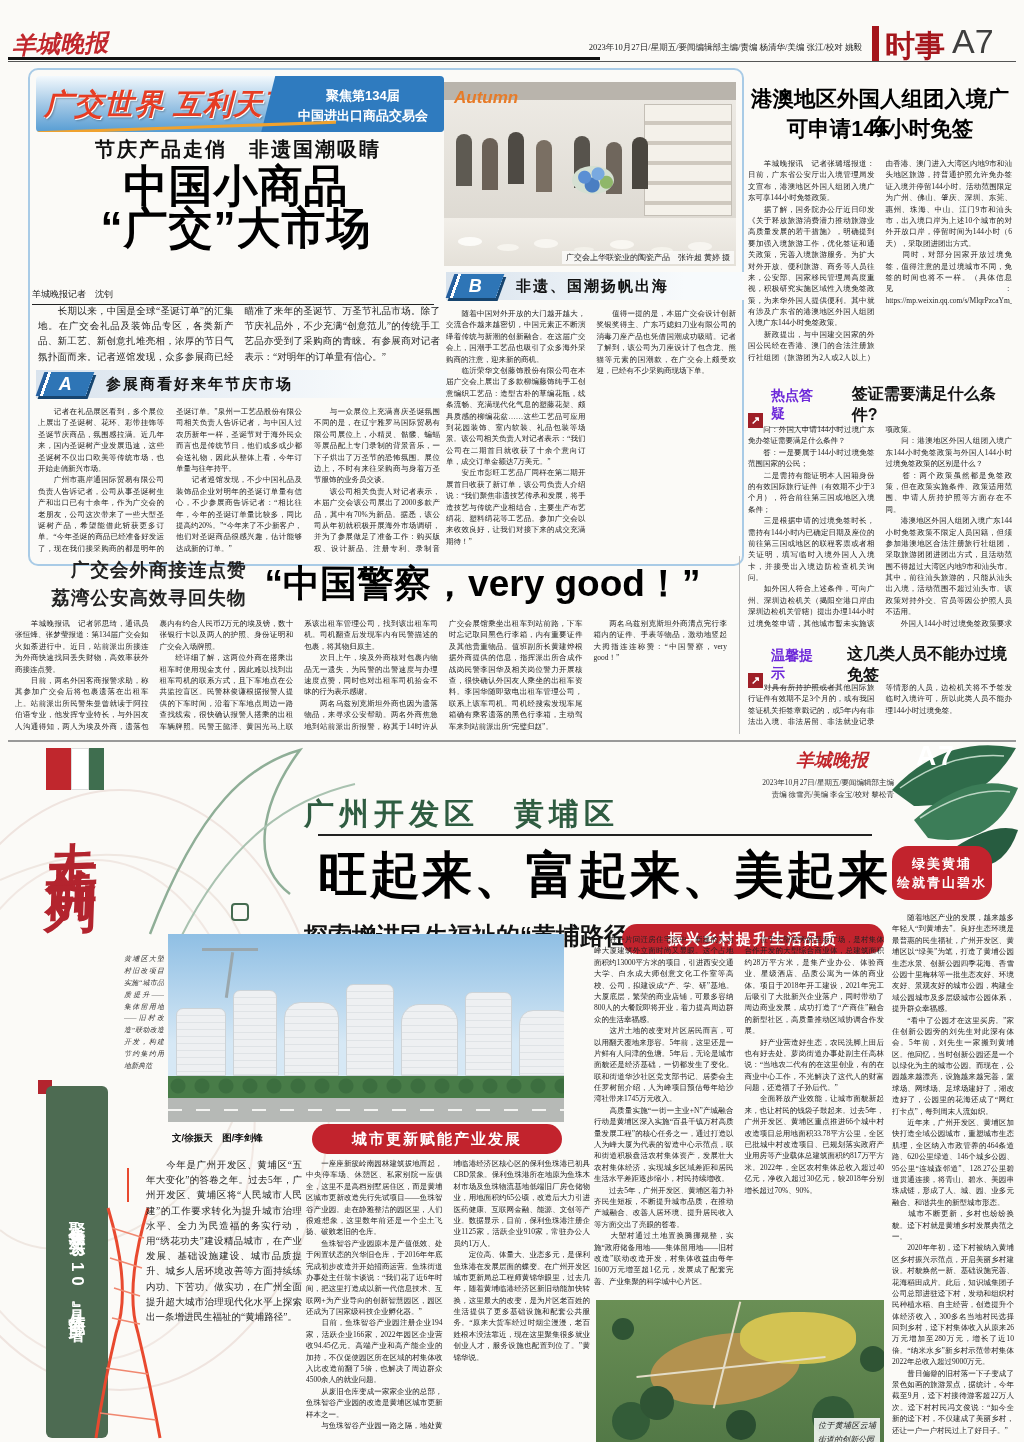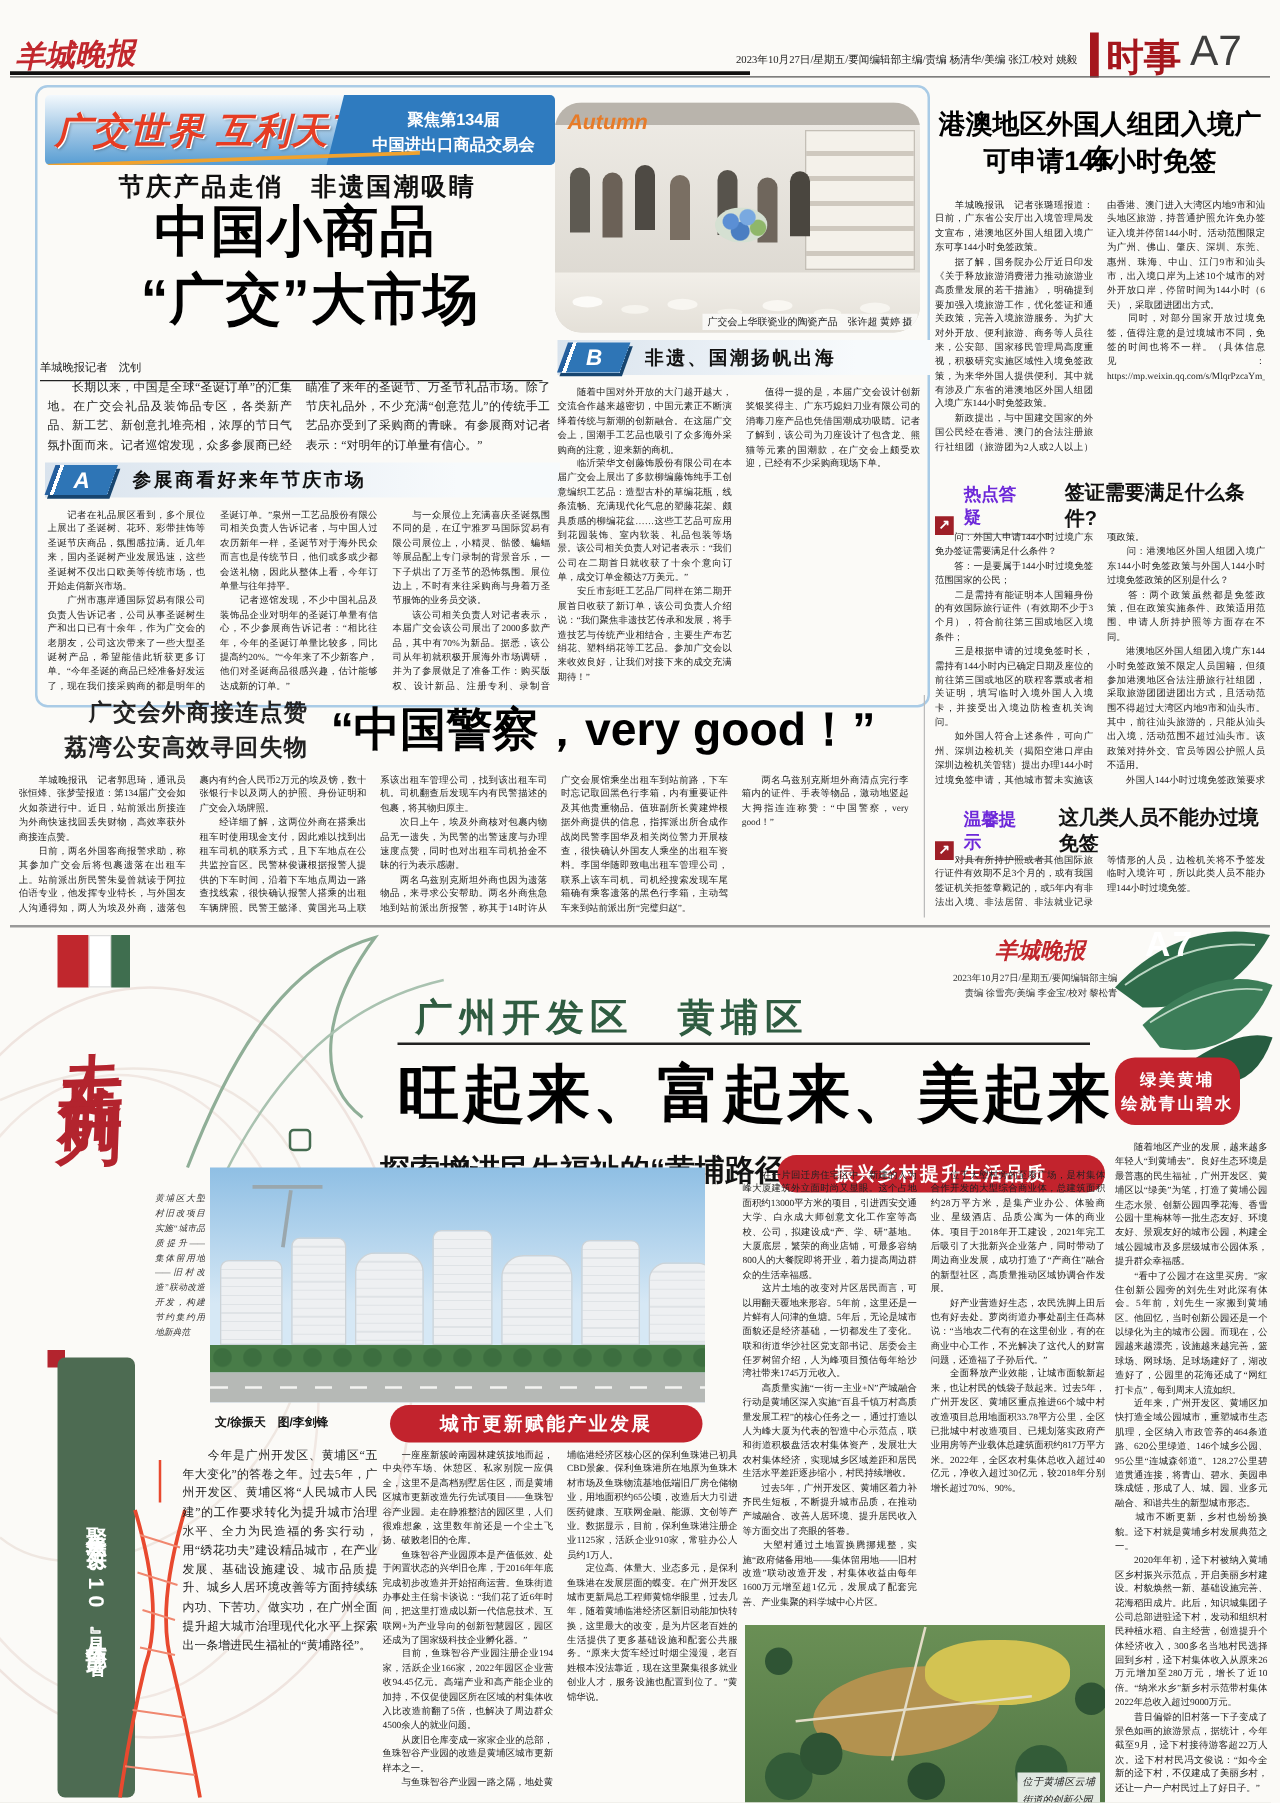--- a/index.html
+++ b/index.html
@@ -86,34 +86,34 @@
       <div class="t banner-main">广交世界 互利天下</div>
       <div class="t banner-sub">
         <div class="banner-sub-inner">
           <div>聚焦第134届</div>
           <div>中国进出口商品交易会</div>
         </div>
       </div>
       <div class="t swoosh"></div>
     </div>
 
-    <div class="t photo" style="left:414px;top:12px;width:292px;height:184px;background:linear-gradient(180deg,#efece6,#d8d4cc);border-radius:21px;">
+    <div class="t photo" style="left:414px;top:12px;width:292px;height:184px;background:linear-gradient(180deg,#efece6,#d8d4cc);">
       <div style="position:absolute;left:0;top:0;width:100%;height:18px;background:#b9b4ac;"></div>
       <div style="position:absolute;left:10px;top:6px;font:italic 700 17px 'Liberation Sans',sans-serif;color:#e77b28;">Autumn</div>
       <div style="position:absolute;right:4px;top:22px;width:86px;height:110px;background:repeating-linear-gradient(180deg,#f4f1ea 0 16px,#cfc9bf 16px 20px);border:1px solid #c4bfb6;"></div>
       <div class="crowd" style="left:12px;top:52px;width:16px;height:52px;background:#5e5a52;box-shadow:26px 4px 0 #6b6157,52px -2px 0 #4e4a44,80px 6px 0 #7a6f63,118px 2px 0 #57534c,150px 8px 0 #6f665c,176px 3px 0 #4a463f;"></div>
       <div style="position:absolute;left:128px;top:84px;width:42px;height:28px;border-radius:50%;background:radial-gradient(circle at 30% 40%,#5b8fd4 6px,transparent 7px),radial-gradient(circle at 62% 28%,#79a9e0 6px,transparent 7px),radial-gradient(circle at 48% 68%,#4a7ec2 7px,transparent 8px),radial-gradient(circle at 82% 58%,#8fb76a 6px,transparent 7px),#d5e0d2;"></div>
       <div style="position:absolute;left:0;bottom:0;width:100%;height:48px;background:linear-gradient(180deg,#f2efe9,#e4e0d8);"></div>
       <div class="plates" style="left:14px;bottom:20px;width:24px;height:9px;background:#fcfbf8;box-shadow:38px 6px 0 -1px #f6f4ee,76px 2px 0 0 #f8f6f1,114px 8px 0 -2px #f3f1ea,152px 3px 0 0 #f9f7f2,192px 9px 0 -1px #f5f3ec,230px 5px 0 0 #f7f5f0;"></div>
       <div class="ph-cap" style="right:2px;bottom:2px;">广交会上华联瓷业的陶瓷产品　张许超 黄婷 摄</div>
     </div>
 
     <div class="t kicker">节庆产品走俏　非遗国潮吸睛</div>
     <div class="t bigtitle" style="top:92px;">中国小商品</div>
-    <div class="t bigtitle" style="top:146px;padding-left:12px;">“广交”大市场</div>
+    <div class="t bigtitle" style="top:134px;">“广交”大市场</div>
     <div class="t byline">羊城晚报记者　沈钊</div>
     <div class="t body-text c2 lead">　　长期以来，中国是全球“圣诞订单”的汇集地。在广交会礼品及装饰品专区，各类新产品、新工艺、新创意扎堆亮相，浓厚的节日气氛扑面而来。记者巡馆发现，众多参展商已经瞄准了来年的圣诞节、万圣节礼品市场。除了节庆礼品外，不少充满“创意范儿”的传统手工艺品亦受到了采购商的青睐。有参展商对记者表示：“对明年的订单量有信心。”</div>
 
     <div class="t secbar" style="left:6px;top:300px;width:404px;">
       <div class="ablogo">
           <span>A</span>
         </div>
       <div class="sectitle">参展商看好来年节庆市场</div>
     </div>
     <div class="t body-text c3" style="left:8px;top:336px;width:402px;height:152px;">　　记者在礼品展区看到，多个展位上展出了圣诞树、花环、彩带挂饰等圣诞节庆商品，氛围感拉满。近几年来，国内圣诞树产业发展迅速，这些圣诞树不仅出口欧美等传统市场，也开始走俏新兴市场。
@@ -205,21 +205,21 @@
     <path d="M26,40 Q50,120 34,165 Q22,215 14,270" fill="none" stroke="#e8492f" stroke-width="3"></path>
     <path d="M66,40 Q42,120 56,165 Q68,215 78,270" fill="none" stroke="#e8492f" stroke-width="3"></path>
     <path d="M30,60 L62,70 M28,90 L60,100 M32,120 L58,128 M30,150 L58,156 M24,200 L66,206 M18,245 L74,252" stroke="#f0876f" stroke-width="1.5"></path>
   </svg>
 
   <svg class="t" style="left:140px;top:744px;" width="250" height="200">
     <path d="M10,190 C60,60 110,20 160,6 C120,60 110,120 150,150" fill="none" stroke="#8fae97" stroke-width="2.5"></path>
     <path d="M40,195 C90,95 150,55 215,40" fill="none" stroke="#a9c2b0" stroke-width="2"></path>
     <rect x="92" y="160" width="16" height="16" rx="3" fill="none" stroke="#456b50" stroke-width="2"></rect>
   </svg>
-  <div class="t district" style="left:332px;top:794px;">广州开发区　黄埔区</div>
+  <div class="t district" style="left:304px;top:794px;">广州开发区　黄埔区</div>
   <div class="t rule" style="left:318px;top:834px;width:554px;height:2px;background:#222;"></div>
 
   <div class="t masthead-logo" style="left:796px;top:748px;">羊城晚报</div>
   <div class="t mh-date" style="left:648px;top:778px;">2023年10月27日/星期五/要闻编辑部主编</div>
   <div class="t mh-date" style="left:648px;top:790px;">责编 徐雪亮/美编 李金宝/校对 黎松青</div>
 
   <svg class="t" style="left:884px;top:730px;" width="136" height="150">
     <path d="M8,60 Q60,4 132,18 Q98,78 30,76 Z" fill="#2f6b4a"></path>
     <path d="M30,90 Q85,40 134,58 Q108,120 44,108 Z" fill="#3c7d58"></path>
     <path d="M70,118 Q110,92 134,100 Q120,142 84,136 Z" fill="#275c40"></path>

